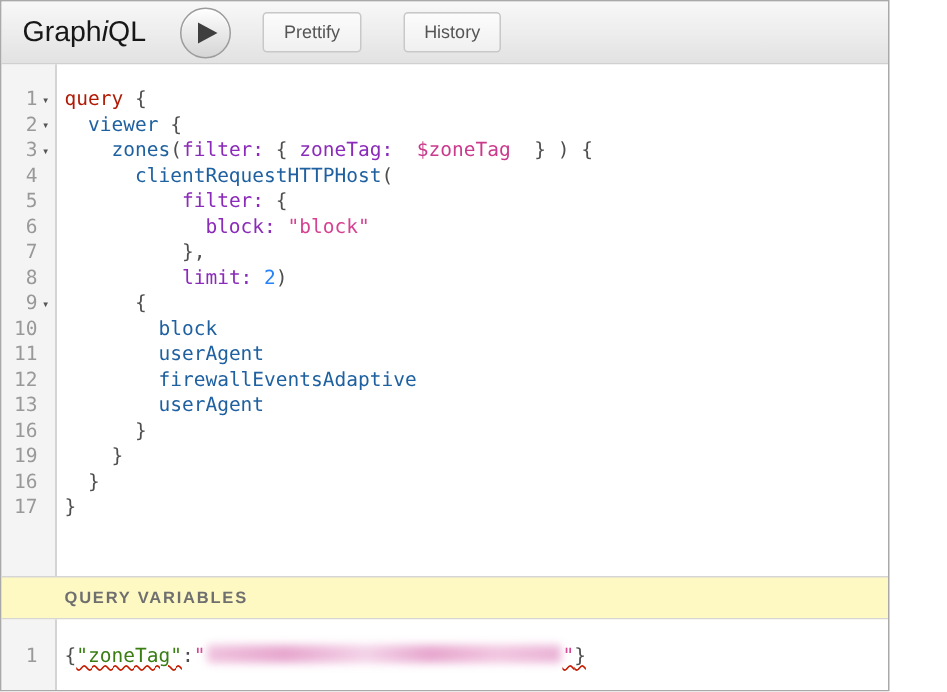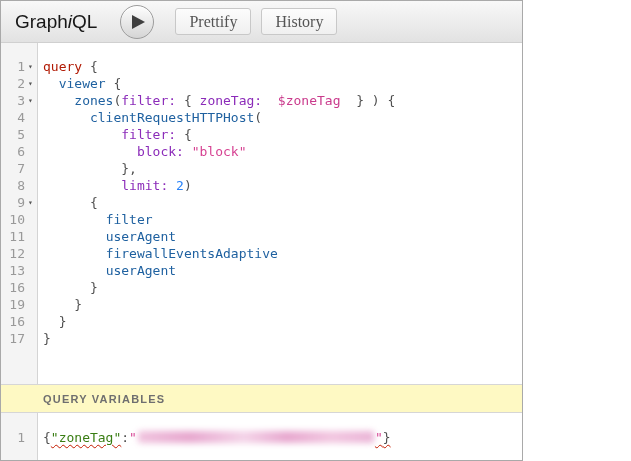--- a/index.html
+++ b/index.html
@@ -1,35 +1,35 @@
 <!DOCTYPE html>
 <html style="--c-kw: #B11A04; --c-fld: #1F61A0; --c-arg: #8B2BB9; --c-var: #CA3A8C; --c-str: #D64292; --c-num: #2882F9; --c-pun: #4f4f4f; --c-key: #397D13;"><head>
 <meta charset="utf-8">
 <style>
   * { margin:0; padding:0; box-sizing:border-box; }
   html,body { background:#fff; }
   body { width:631px; height:461px; font-family:"Liberation Sans",sans-serif; }
 
-  .app { width:523px; height:461px; border:1px solid #a9a9a9; display:flex;
+  .app { width:593px; height:461px; border:1px solid #a9a9a9; display:flex;
          flex-direction:column; background:#fff; overflow:hidden; }
 
   
   .topbar { flex:0 0 42px; background:linear-gradient(#f8f8f8,#e2e2e2);
             border-bottom:1px solid #d0d0d0; display:flex; align-items:center;
             padding:0 14px; }
   .logo { font-size:19px; color:#171717; margin-right:23px; font-weight:500; }
   .logo .it { font-style:italic; }
   .execute { width:34px; height:34px; border-radius:50%; border:1px solid #9c9c9c;
              background:linear-gradient(#fefefe,#d5d5d5); display:flex;
              align-items:center; justify-content:center; margin-right:21px;
              cursor:pointer; box-shadow:inset 0 1px 0 rgba(255,255,255,.7); }
   .execute svg { margin-left:3px; display:block; }
-  .tbtn { padding:4px 13px; font-size:16px; color:#555; font-family:Liberation Serif, serif;
+  .tbtn { padding:4px 13px; font-size:12px; color:#555; font-family:Liberation Sans, sans-serif;
           background:linear-gradient(#fcfcfc,#f0f0f0); border:1px solid #c8c8c8;
-          border-radius:3px; margin-right:10px; cursor:pointer; line-height:17px; }
+          border-radius:3px; margin-right:28px; cursor:pointer; line-height:17px; }
 
   
   .editor { flex:1 1 auto; padding-top:15px; overflow:hidden;
             background:linear-gradient(to right,#f4f4f4 0,#f4f4f4 36px,
                        #d4d4d4 36px,#d4d4d4 37px,#fff 37px); }
   .vars   { flex:0 0 47px; padding-top:16px;
             background:linear-gradient(to right,#f4f4f4 0,#f4f4f4 36px,
                        #d4d4d4 36px,#d4d4d4 37px,#fff 37px); }
   .line { display:flex; height:17px; font-family:"DejaVu Sans Mono",monospace;
           font-size:13px; line-height:17px; }
@@ -145,21 +145,21 @@
           <span class="lnum">9</span>
           <span class="fold">▾</span>
         </div>
         <span class="code"><span class="pln">      </span><span class="pun">{</span></span>
       </div>
       <div class="line">
         <div class="gut">
           <span class="lnum">10</span>
           <span class="fold"></span>
         </div>
-        <span class="code"><span class="pln">        </span><span class="fld">filter</span></span>
+        <span class="code"><span class="pln">        </span><span class="fld">block</span></span>
       </div>
       <div class="line">
         <div class="gut">
           <span class="lnum">11</span>
           <span class="fold"></span>
         </div>
         <span class="code"><span class="pln">        </span><span class="fld">userAgent</span></span>
       </div>
       <div class="line">
         <div class="gut">

